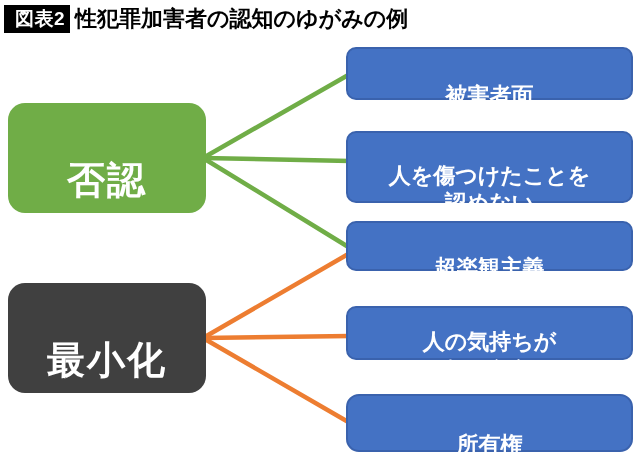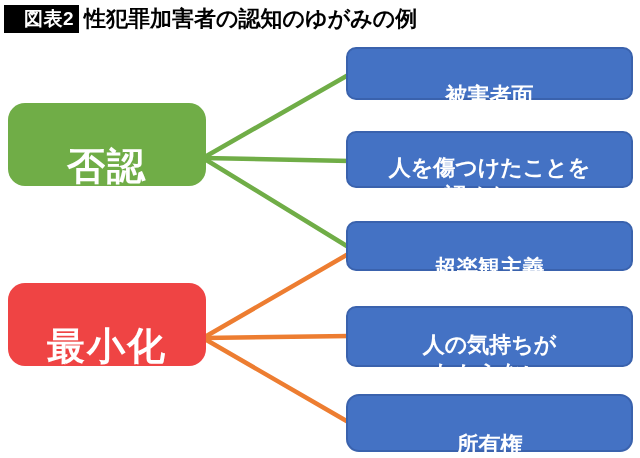--- a/index.html
+++ b/index.html
@@ -21,21 +21,21 @@
     display: flex;
     align-items: center;
     gap: 5px;
   }
   .badge {
     background: #000000;
     color: #ffffff;
     font-size: 19px;
     font-weight: 700;
     line-height: 1;
-    padding: 4px 5px 5px 20px;
+    padding: 4px 5px 5px 11px;
     letter-spacing: 0.5px;
     white-space: nowrap;
   }
   .title {
     color: #000000;
     font-size: 22px;
     font-weight: 700;
     white-space: nowrap;
   }
   
@@ -53,43 +53,43 @@
     display: flex;
     align-items: center;
     justify-content: center;
     color: #ffffff;
     text-align: center;
     box-sizing: border-box;
   }
   .node-left {
     left: 8px;
     width: 198px;
-    height: 83px;
+    height: 110px;
     border-radius: 17px;
     font-size: 38px;
     font-weight: 600;
     letter-spacing: 2px;
     font-family: Liberation Mono, monospace;
   }
   .node-denial      { top: 103px; background: #70AD47; }
-  .node-minimize    { top: 283px; background: #ef4444; }
+  .node-minimize    { top: 283px; background: #404040; }
   .node-right {
     left: 346px;
     width: 287px;
     background: #4472C4;
     border: 2px solid #3A62AD;
     border-radius: 10px;
     font-size: 22px;
     font-weight: 600;
     line-height: 1.25;
   }
   .node-r1 { top: 47px;  height: 53px; }
-  .node-r2 { top: 131px; height: 57px; }
+  .node-r2 { top: 131px; height: 72px; }
   .node-r3 { top: 221px; height: 50px; }
-  .node-r4 { top: 306px; height: 61px; }
+  .node-r4 { top: 306px; height: 54px; text-align: right; }
   .node-r5 { top: 394px; height: 58px; border-radius: 13px; }
   .node-label { white-space: pre-line; margin-top: 44px; }
 </style>
 </head>
 <body>
 
 <div class="canvas">
 
   <div class="title-row">
     <span class="badge">図表2</span>

